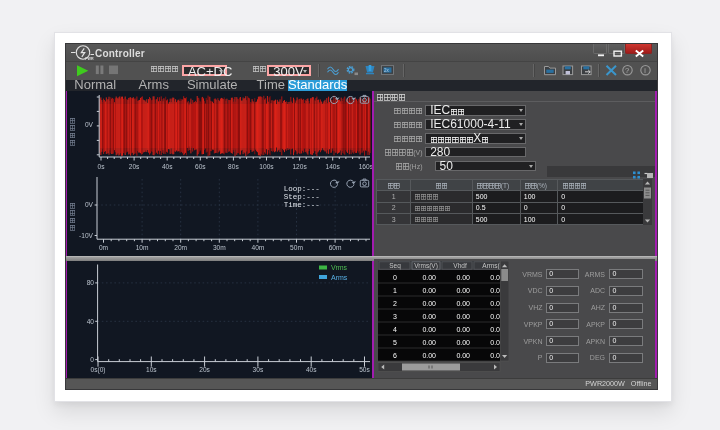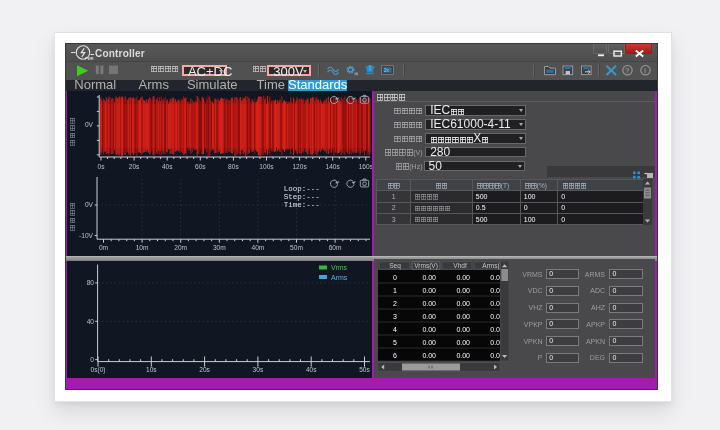--- a/index.html
+++ b/index.html
@@ -343,21 +343,21 @@
       <div class="hr"></div>
   <div class="flabel" style="right:232px;top:16.5px"><i class="cj"></i><i class="cj"></i><i class="cj"></i><i class="cj"></i></div>
   <div class="ffield" style="left:51.7px;top:14.5px;width:101px">IEC<i class="cj"></i><i class="cj"></i><span class="ar"></span></div>
   <div class="flabel" style="right:232px;top:30.5px"><i class="cj"></i><i class="cj"></i><i class="cj"></i><i class="cj"></i></div>
   <div class="ffield" style="left:51.7px;top:28.5px;width:101px">IEC61000-4-11<span class="ar"></span></div>
   <div class="flabel" style="right:232px;top:44.5px"><i class="cj"></i><i class="cj"></i><i class="cj"></i><i class="cj"></i></div>
   <div class="ffield" style="left:51.7px;top:42.5px;width:101px"><i class="cj"></i><i class="cj"></i><i class="cj"></i><i class="cj"></i><i class="cj"></i><i class="cj"></i>X<i class="cj"></i><span class="ar"></span></div>
   <div class="flabel" style="right:232px;top:58px"><i class="cj"></i><i class="cj"></i><i class="cj"></i><i class="cj"></i>(V)</div>
   <div class="ffield" style="left:51.7px;top:56.1px;width:101px">280</div>
   <div class="flabel" style="right:232px;top:72px"><i class="cj"></i><i class="cj"></i>(Hz)</div>
-  <div class="ffield" style="left:50px;top:70.1px;width:101px">50<span class="ar"></span></div>
+  <div class="ffield" style="left:61px;top:70.1px;width:101px">50<span class="ar"></span></div>
   <div class="strip"><svg width="108" height="11">
           <g fill="#2e8fd0">
             <rect x="86" y="2.5" width="2.6" height="2.6"></rect>
             <rect x="90.4" y="2.5" width="2.6" height="2.6"></rect>
             <rect x="86" y="6.9" width="2.6" height="2.6"></rect>
             <rect x="90.4" y="6.9" width="2.6" height="2.6"></rect>
           </g>
           <path d="M97.5 4.5h3" stroke="#ccc" stroke-width="1.2"></path>
           <rect x="100" y="4" width="6" height="5" fill="#b5b5b5"></rect>
         </svg></div>
@@ -488,12 +488,13 @@
       <div class="readb" style="left:235.5px;top:60.9px">0</div>
       <div class="readl" style="right:112px;top:79.3px">VPKN</div>
       <div class="readb" style="left:172.2px;top:77.8px">0</div>
       <div class="readl" style="right:49.5px;top:79.3px">APKN</div>
       <div class="readb" style="left:235.5px;top:77.8px">0</div>
       <div class="readl" style="right:112px;top:95.8px">P</div>
       <div class="readb" style="left:172.2px;top:94.3px">0</div>
       <div class="readl" style="right:49.5px;top:95.8px">DEG</div>
       <div class="readb" style="left:235.5px;top:94.3px">0</div>
  </div>
+ <div class="status">PWR2000W&nbsp;&nbsp;&nbsp;Offline</div>
 </div>
 </body></html>

